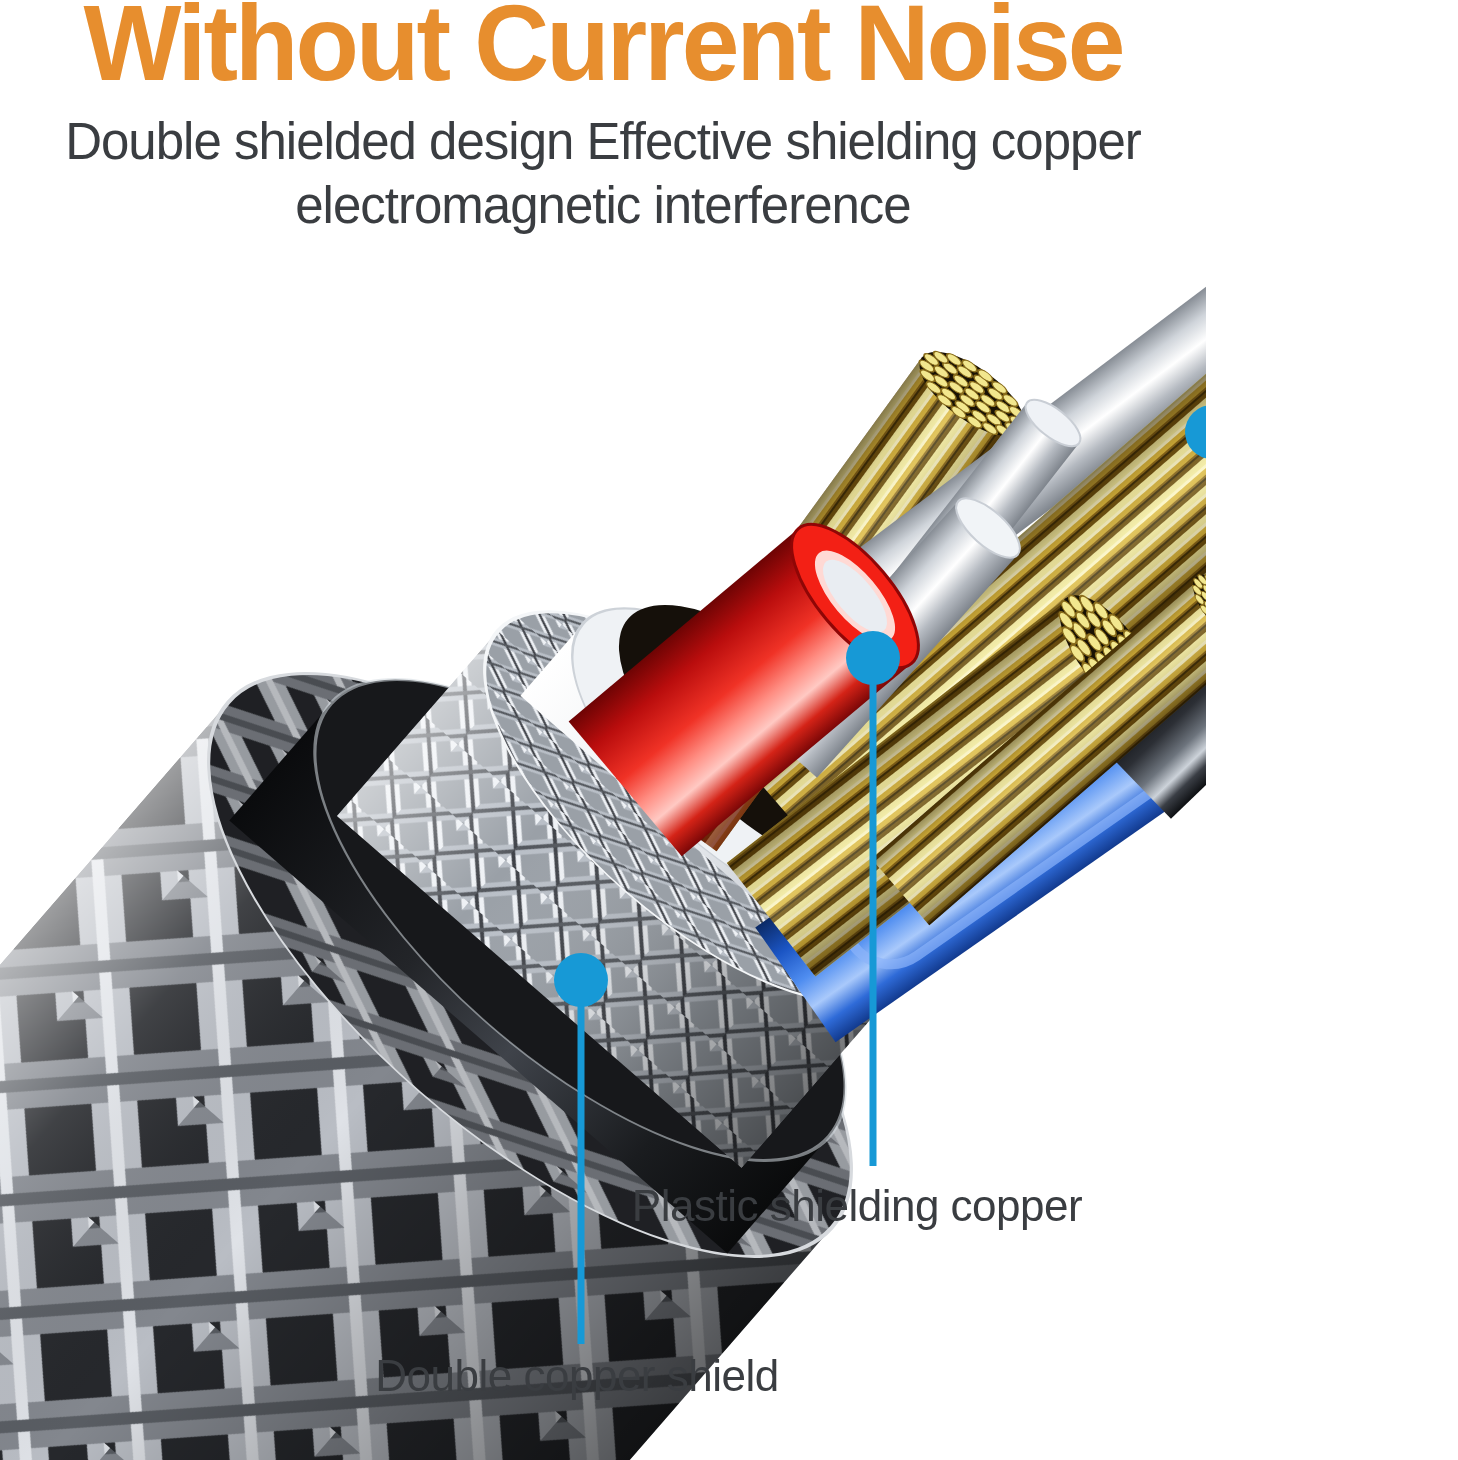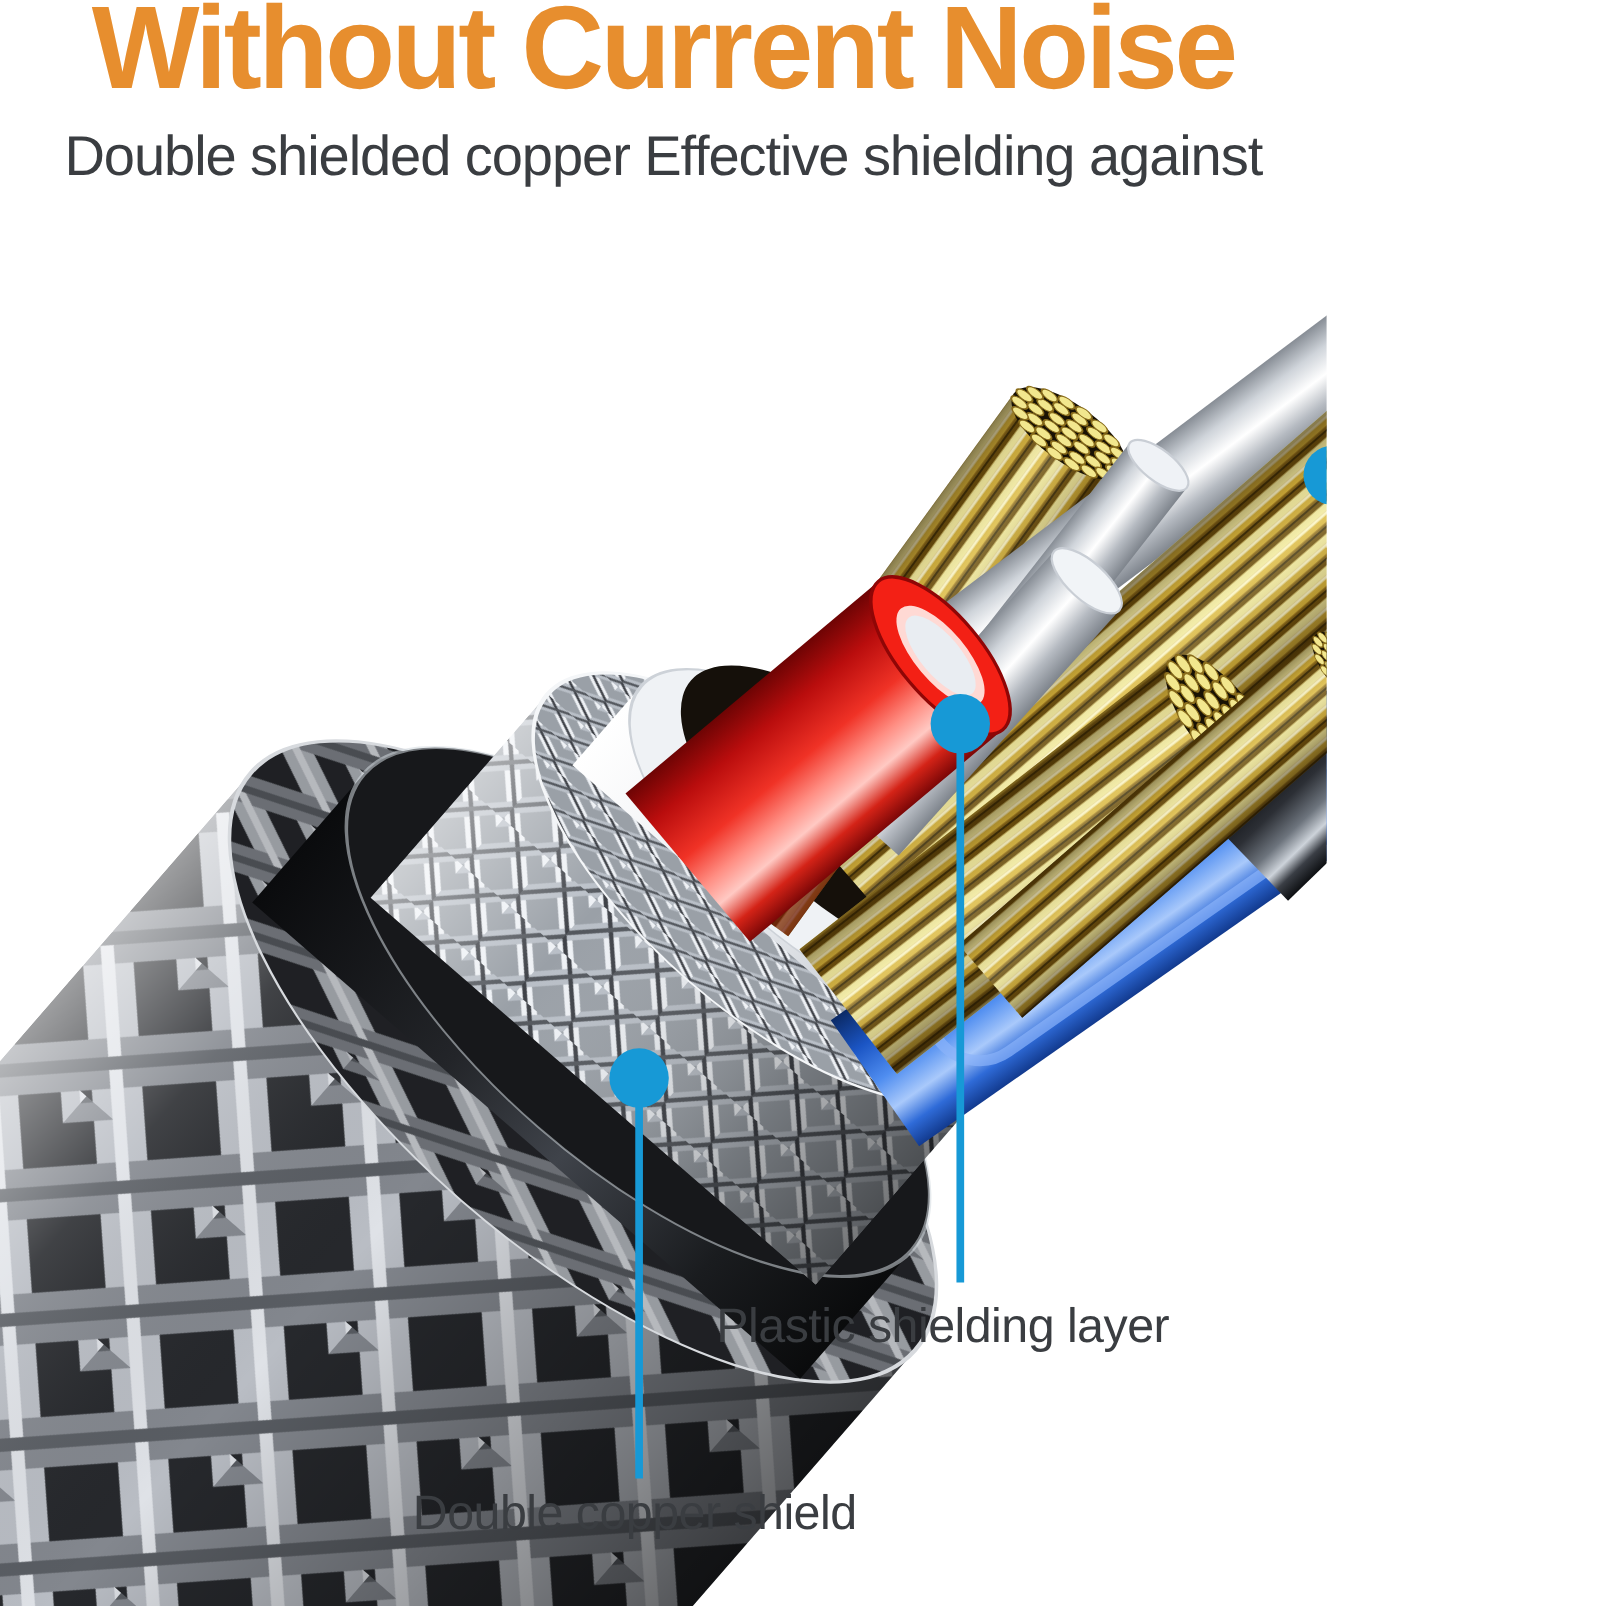--- a/index.html
+++ b/index.html
@@ -14,21 +14,22 @@
   .callout-label{position:absolute;transform:translate(-50%,-50%);
          font-size:44px;color:#3A3D41;white-space:nowrap;letter-spacing:-0.5px;}
 </style>
 </head>
 <body>
 
 <div class="stage">
 
   <div class="title">Without Current Noise</div>
   <div class="subtitle">
-    <span>Double shielded copper Effective shielding against</span><br>
+    <span>Double shielded design Effective shielding copper</span><br>
+    <span>electromagnetic interference</span>
   </div>
 
   <svg class="illus" viewBox="0 0 1458 1460" xmlns="http://www.w3.org/2000/svg">
     <defs>
 
       <pattern id="pGold" width="10" height="22" patternUnits="userSpaceOnUse">
         <rect width="10" height="22" fill="#c9a22b"></rect>
         <rect y="0" width="10" height="4" fill="#6e500e"></rect>
         <rect y="4" width="10" height="6" fill="#f7efa3"></rect>
         <rect y="10" width="10" height="3" fill="#fdf7c9"></rect>
@@ -275,16 +276,16 @@
       <line x1="873" y1="658" x2="873" y2="1166"></line>
       <line x1="581" y1="980" x2="581" y2="1344"></line>
     </g>
     <g fill="#1799D6">
       <circle cx="1212" cy="432" r="27"></circle>
       <circle cx="873" cy="658" r="27"></circle>
       <circle cx="581" cy="980" r="27"></circle>
     </g>
   </svg>
 
-  <div class="callout-label" style="left:857px;top:1206px">Plastic shielding layer</div>
+  <div class="callout-label" style="left:857px;top:1206px">Plastic shielding copper</div>
   <div class="callout-label" style="left:577px;top:1376px">Double copper shield</div>
 
 </div>
 
 </body></html>

